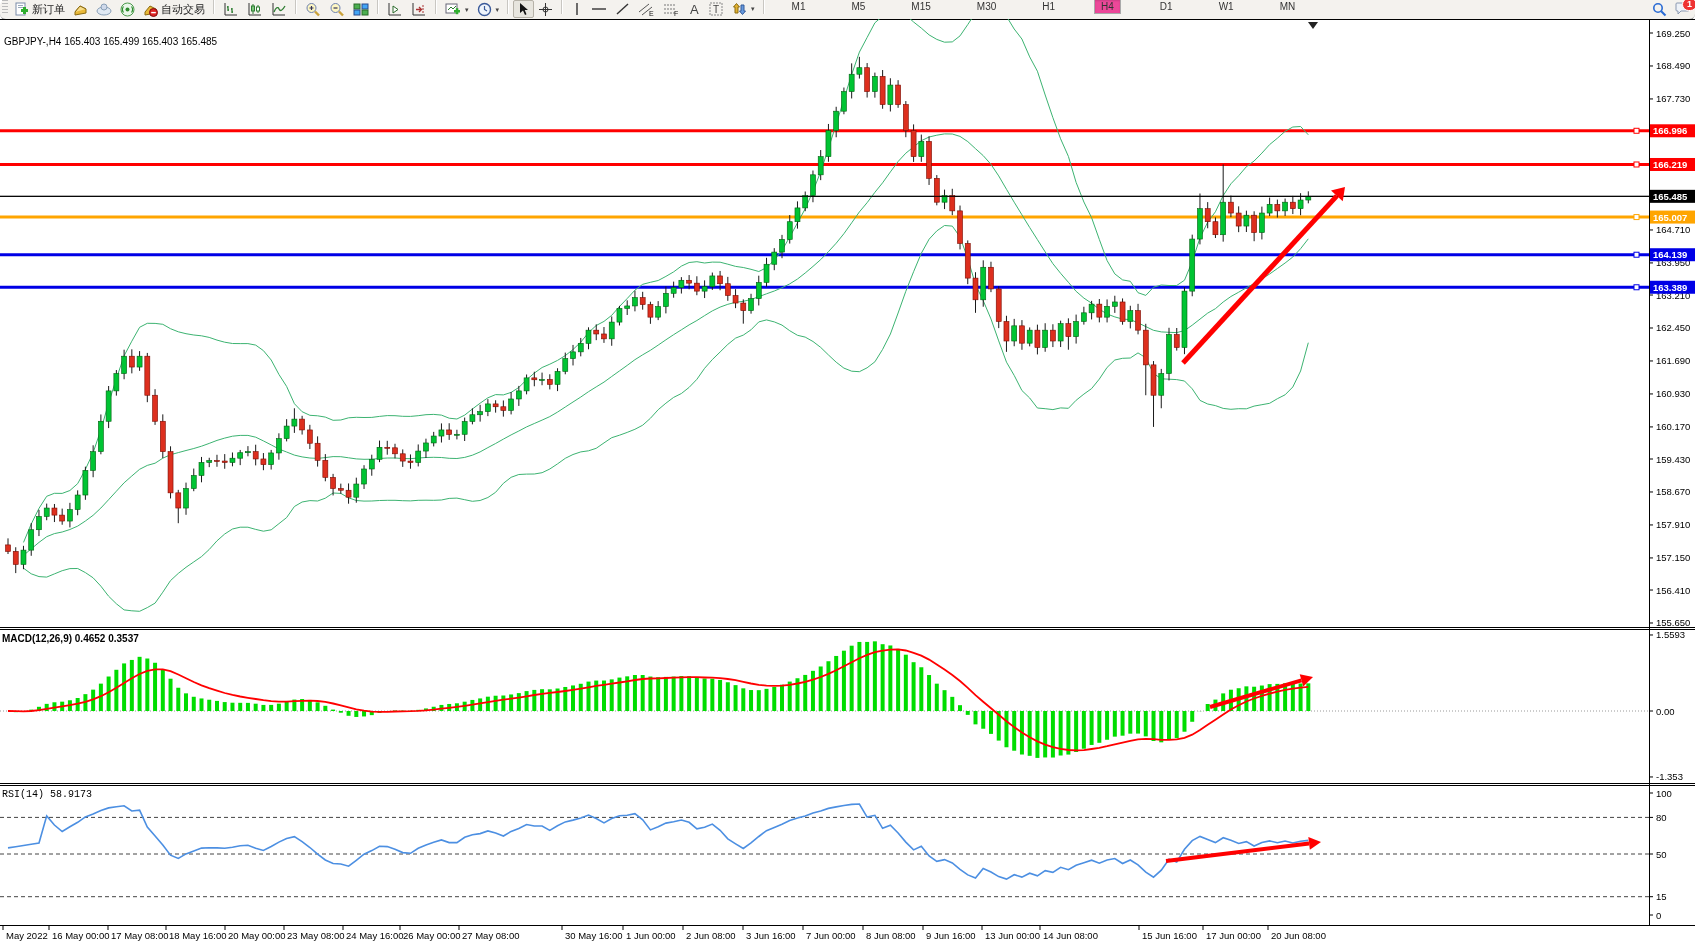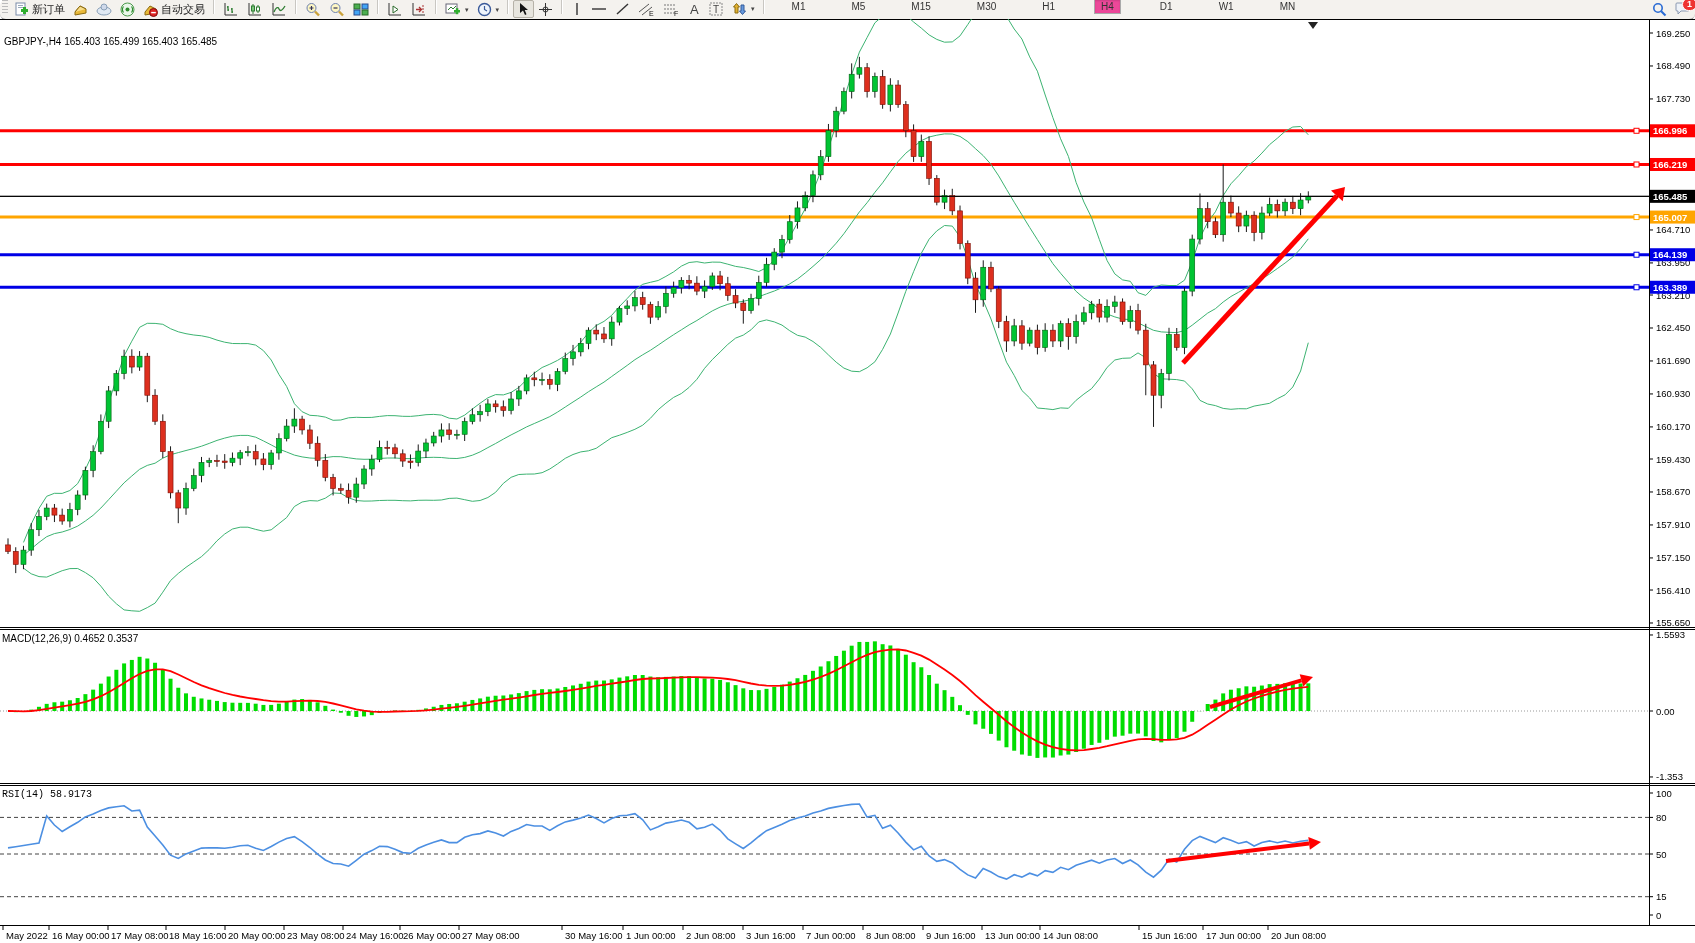--- a/index.html
+++ b/index.html
@@ -12,21 +12,21 @@
   .tb-btn svg{display:block;}
   .tb-caret{font-size:7px;color:#444;margin-left:1px;}
   .tf-btn{padding:1px 6px;font-size:10px;color:#333;border:1px solid transparent;margin:0 16px;}
   .tf-btn.active{background:#ec4899;border:1px solid #aaa;box-shadow:inset 0 1px 2px #00000022;}
   #tb-right{position:absolute;right:4px;top:0;height:19px;display:flex;align-items:center;gap:8px;}
   .badge{position:absolute;right:-6px;top:-4px;background:#e33;color:#fff;border-radius:8px;font-size:9px;font-weight:bold;padding:0 4px;line-height:11px;border:1px solid #fff;}
   
   #chart{position:absolute;left:0;top:19px;}
   .pane-label{position:absolute;font-size:10px;color:#000;z-index:5;}
   #ohlc-label{left:4px;top:24px;margin-top:12px;}
-  #macd-label{left:2px;top:633px;}
+  #macd-label{left:2px;top:633px;font-weight:bold;}
   #rsi-label{left:2px;top:789px;font-family:Liberation Mono, monospace;}
   text{font-family:"Liberation Sans",sans-serif;}
 </style>
 </head>
 <body>
 <div id="app">
 
 <div id="toolbar">
   <div class="tb-grip"></div>
   <div class="tb-btn">

